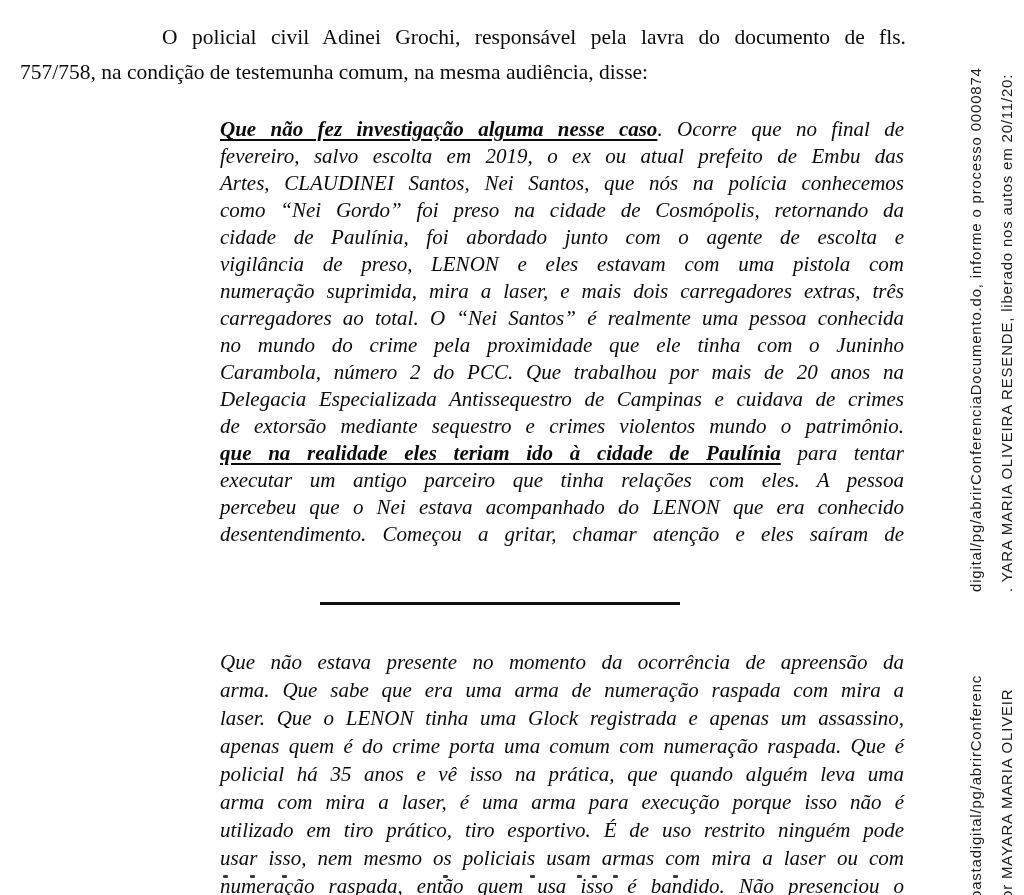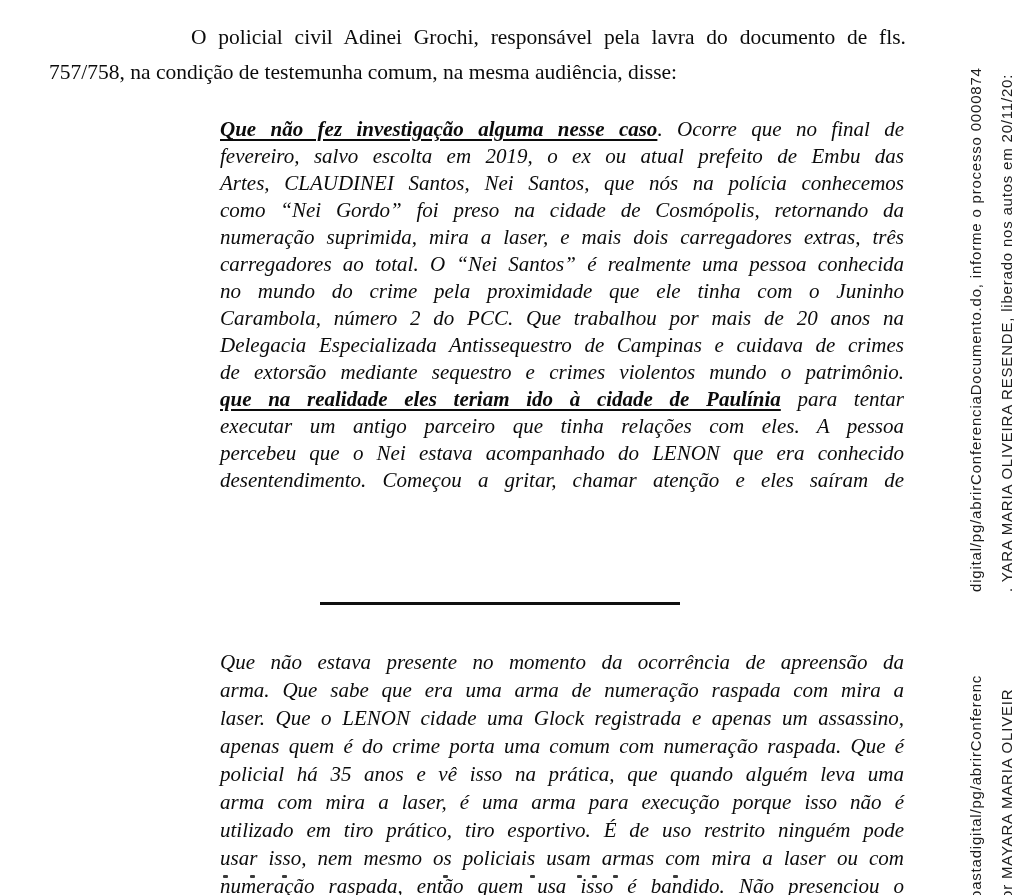--- a/index.html
+++ b/index.html
@@ -14,21 +14,21 @@
   }
   
   .intro {
     position: absolute;
     left: 20px;
     top: 20px;
     width: 886px;
     font-size: 21.5px;
     line-height: 35px;
   }
-  .intro .line { text-align: justify; text-align-last: justify; margin-left: 29px; }
+  .intro .line { text-align: justify; text-align-last: justify; }
   .intro .line.indent { text-indent: 142px; }
   .intro .line.flush { text-align-last: left; }
   
   .quote {
     position: absolute;
     left: 220px;
     width: 684px;
     font-style: italic;
     font-size: 21px;
   }
@@ -83,38 +83,40 @@
   <div class="intro">
       <div class="line indent"><span class="seg">O policial civil Adinei Grochi, responsável pela lavra do documento de fls.</span></div>
       <div class="line flush"><span class="seg">757/758, na condição de testemunha comum, na mesma audiência, disse:</span></div>
     </div>
 
   <div class="quote q1">
       <div class="line"><span class="em">Que não fez investigação alguma nesse caso</span><span class="seg">. Ocorre que no final de</span></div>
       <div class="line"><span class="seg">fevereiro, salvo escolta em 2019, o ex ou atual prefeito de Embu das</span></div>
       <div class="line"><span class="seg">Artes, CLAUDINEI Santos, Nei Santos, que nós na polícia conhecemos</span></div>
       <div class="line"><span class="seg">como “Nei Gordo” foi preso na cidade de Cosmópolis, retornando da</span></div>
+      <div class="line"><span class="seg">cidade de Paulínia, foi abordado junto com o agente de escolta e</span></div>
+      <div class="line"><span class="seg">vigilância de preso, LENON e eles estavam com uma pistola com</span></div>
       <div class="line"><span class="seg">numeração suprimida, mira a laser, e mais dois carregadores extras, três</span></div>
       <div class="line"><span class="seg">carregadores ao total. O “Nei Santos” é realmente uma pessoa conhecida</span></div>
       <div class="line"><span class="seg">no mundo do crime pela proximidade que ele tinha com o Juninho</span></div>
       <div class="line"><span class="seg">Carambola, número 2 do PCC. Que trabalhou por mais de 20 anos na</span></div>
       <div class="line"><span class="seg">Delegacia Especializada Antissequestro de Campinas e cuidava de crimes</span></div>
       <div class="line"><span class="seg">de extorsão mediante sequestro e crimes violentos mundo o patrimônio.</span></div>
       <div class="line"><span class="em">que na realidade eles teriam ido à cidade de Paulínia</span><span class="seg"> para tentar</span></div>
       <div class="line"><span class="seg">executar um antigo parceiro que tinha relações com eles. A pessoa</span></div>
       <div class="line"><span class="seg">percebeu que o Nei estava acompanhado do LENON que era conhecido</span></div>
       <div class="line"><span class="seg">desentendimento. Começou a gritar, chamar atenção e eles saíram de</span></div>
     </div>
 
   <div class="divider"></div>
 
   <div class="quote q2">
       <div class="line"><span class="seg">Que não estava presente no momento da ocorrência de apreensão da</span></div>
       <div class="line"><span class="seg">arma. Que sabe que era uma arma de numeração raspada com mira a</span></div>
-      <div class="line"><span class="seg">laser. Que o LENON cidade uma Glock registrada e apenas um assassino,</span></div>
+      <div class="line"><span class="seg">laser. Que o LENON tinha uma Glock registrada e apenas um assassino,</span></div>
       <div class="line"><span class="seg">apenas quem é do crime porta uma comum com numeração raspada. Que é</span></div>
       <div class="line"><span class="seg">policial há 35 anos e vê isso na prática, que quando alguém leva uma</span></div>
       <div class="line"><span class="seg">arma com mira a laser, é uma arma para execução porque isso não é</span></div>
       <div class="line"><span class="seg">utilizado em tiro prático, tiro esportivo. É de uso restrito ninguém pode</span></div>
       <div class="line"><span class="seg">usar isso, nem mesmo os policiais usam armas com mira a laser ou com</span></div>
       <div class="line"><span class="seg">numeração raspada, então quem usa isso é bandido. Não presenciou o</span></div>
     </div>
 
   <div id="clipped-line">
       <span class="speck" style="left: 223px;"></span>

